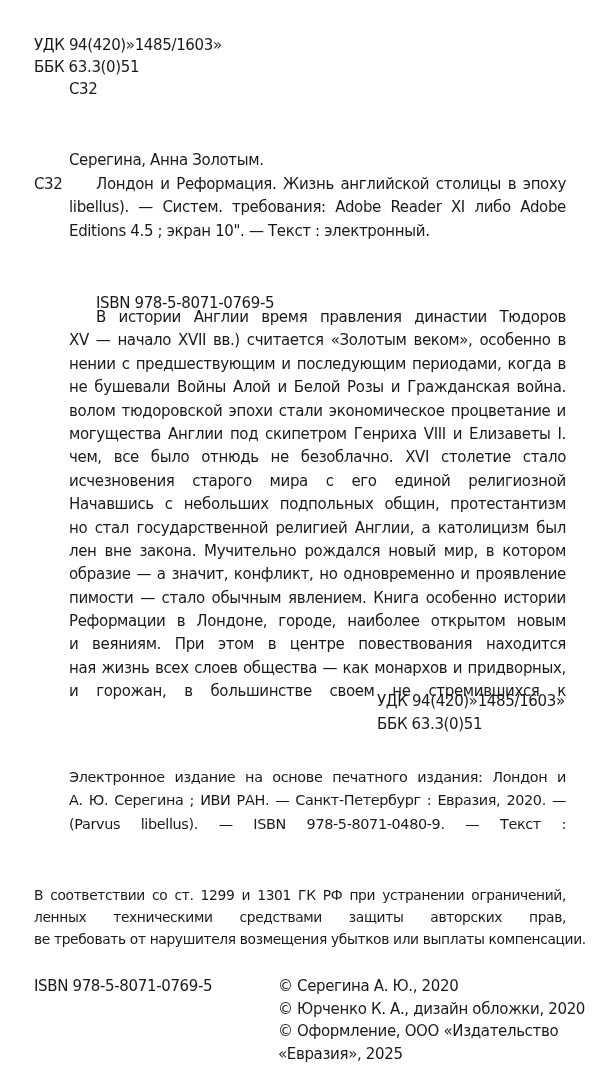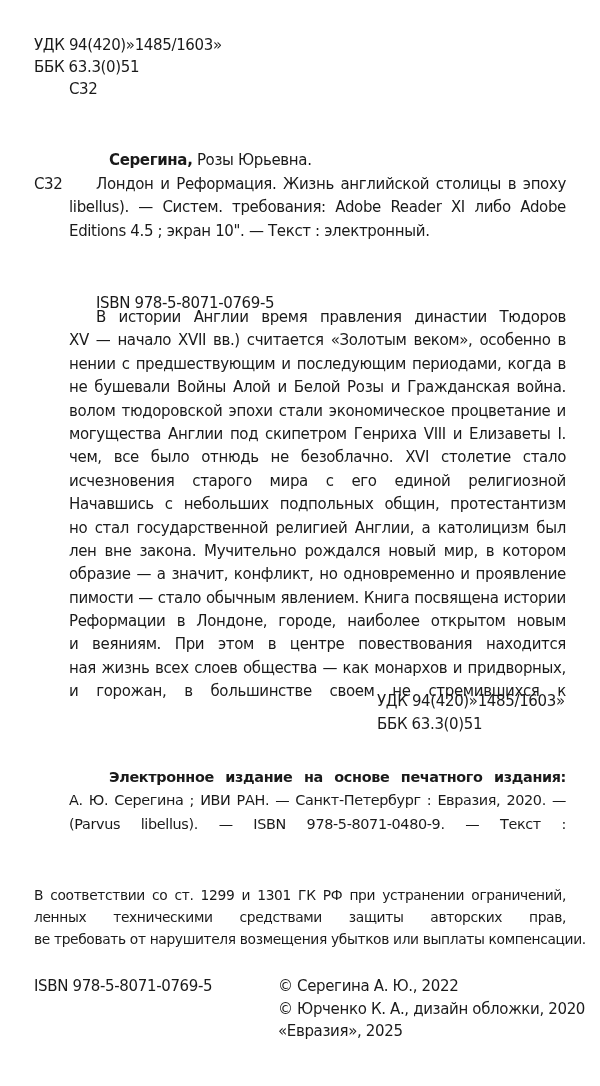--- a/index.html
+++ b/index.html
@@ -12,21 +12,21 @@
   .page { position: absolute; left: 0; top: 0; width: 600px; height: 884px; }
   .blk { position: absolute; }
   .line {
     display: block; height: 23.4px; line-height: 23.4px; white-space: nowrap;
     letter-spacing: -0.35px;
   }
   .just {
     text-align: justify; text-align-last: justify; white-space: normal;
     overflow: hidden;
   }
-  .bold { font-weight: bold; margin-left: 40px; }
+  .bold { font-weight: normal; }
 
   
   #top-class { left: 34px; top: 34px; }
   #top-class .line { height: 22px; line-height: 22px; }
   #top-class .indent { padding-left: 35px; }
 
   
   #author { left: 69px; top: 149px; }
   #code { left: 34px; top: 173px; }
   #biblio { left: 69px; top: 173px; width: 497px; }
@@ -60,21 +60,21 @@
 <div class="page">
 
   <div class="blk" id="top-class">
     <span class="line">УДК 94(420)»1485/1603»</span>
     <span class="line">ББК 63.3(0)51</span>
     <span class="line indent">С32</span>
   </div>
 
   <div class="blk" id="author">
     <span class="line">
-      <span class="bold">Серегина,</span><span> Розы Юрьевна.</span>
+      <span class="bold">Серегина,</span><span> Анна Золотым.</span>
     </span>
   </div>
   <div class="blk" id="code">
     <span class="line">С32</span>
   </div>
   <div class="blk" id="biblio">
     <span class="line just first">Лондон и Реформация. Жизнь английской столицы в эпоху Тю-</span>
     <span class="line just">libellus). — Систем. требования: Adobe Reader XI либо Adobe Digital</span>
     <span class="line">Editions 4.5 ; экран 10". — Текст : электронный.</span>
   </div>
@@ -88,21 +88,21 @@
     <span class="line just">нении с предшествующим и последующим периодами, когда в стра-</span>
     <span class="line just">не бушевали Войны Алой и Белой Розы и Гражданская война. Сим-</span>
     <span class="line just">волом тюдоровской эпохи стали экономическое процветание и рост</span>
     <span class="line just">могущества Англии под скипетром Генриха VIII и Елизаветы I. Впро-</span>
     <span class="line just">чем, все было отнюдь не безоблачно. XVI столетие стало свидетелем</span>
     <span class="line just">исчезновения старого мира с его единой религиозной традицией.</span>
     <span class="line just">Начавшись с небольших подпольных общин, протестантизм внезап-</span>
     <span class="line just">но стал государственной религией Англии, а католицизм был постав-</span>
     <span class="line just">лен вне закона. Мучительно рождался новый мир, в котором разно-</span>
     <span class="line just">образие — а значит, конфликт, но одновременно и проявление тер-</span>
-    <span class="line just">пимости — стало обычным явлением. Книга посвящена истории</span>
+    <span class="line just">пимости — стало обычным явлением. Книга особенно истории</span>
     <span class="line just">Реформации в Лондоне, городе, наиболее открытом новым идеям</span>
     <span class="line just">и веяниям. При этом в центре повествования находится повседнев-</span>
     <span class="line just">ная жизнь всех слоев общества — как монархов и придворных, так</span>
     <span class="line just">и горожан, в большинстве своем не стремившихся к переменам, но</span>
   </div>
 
   <div class="blk" id="bottom-class">
     <span class="line">УДК 94(420)»1485/1603»</span>
     <span class="line">ББК 63.3(0)51</span>
   </div>
@@ -118,18 +118,19 @@
   <div class="blk" id="legal">
     <span class="line just">В соответствии со ст. 1299 и 1301 ГК РФ при устранении ограничений, установ-</span>
     <span class="line just">ленных техническими средствами защиты авторских прав, правообладатель впра-</span>
     <span class="line">ве требовать от нарушителя возмещения убытков или выплаты компенсации.</span>
   </div>
 
   <div class="blk" id="isbn2">
     <span class="line">ISBN 978-5-8071-0769-5</span>
   </div>
   <div class="blk" id="copyrights">
-    <span class="line">© Серегина А. Ю., 2022</span>
+    <span class="line">© Серегина А. Ю., 2020</span>
     <span class="line">© Юрченко К. А., дизайн обложки, 2020</span>
+    <span class="line">© Оформление, ООО «Издательство</span>
     <span class="line">«Евразия», 2025</span>
   </div>
 
 </div>
 
 </body></html>

